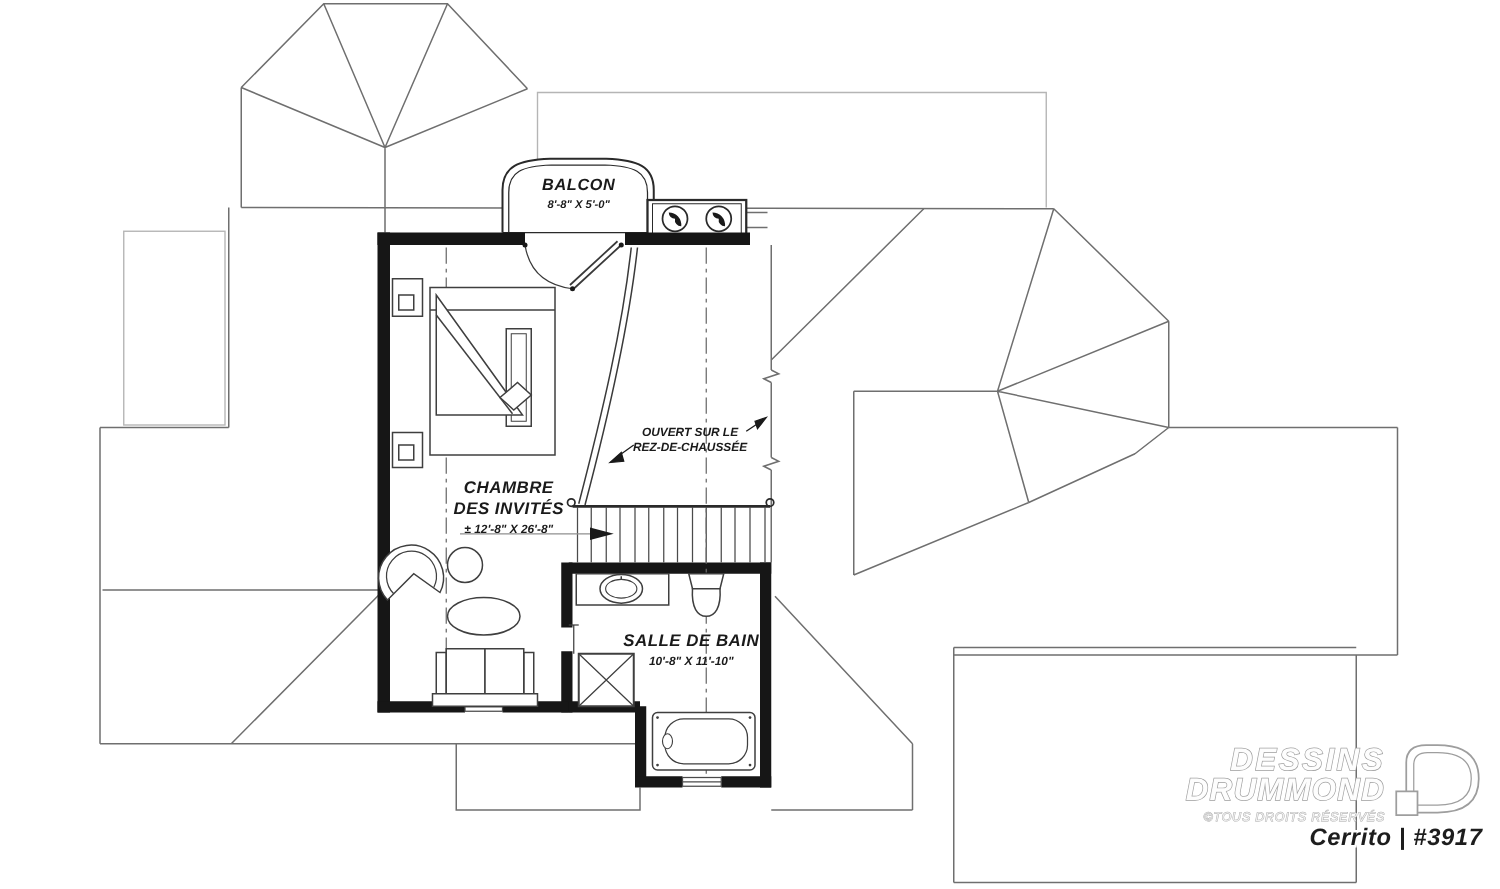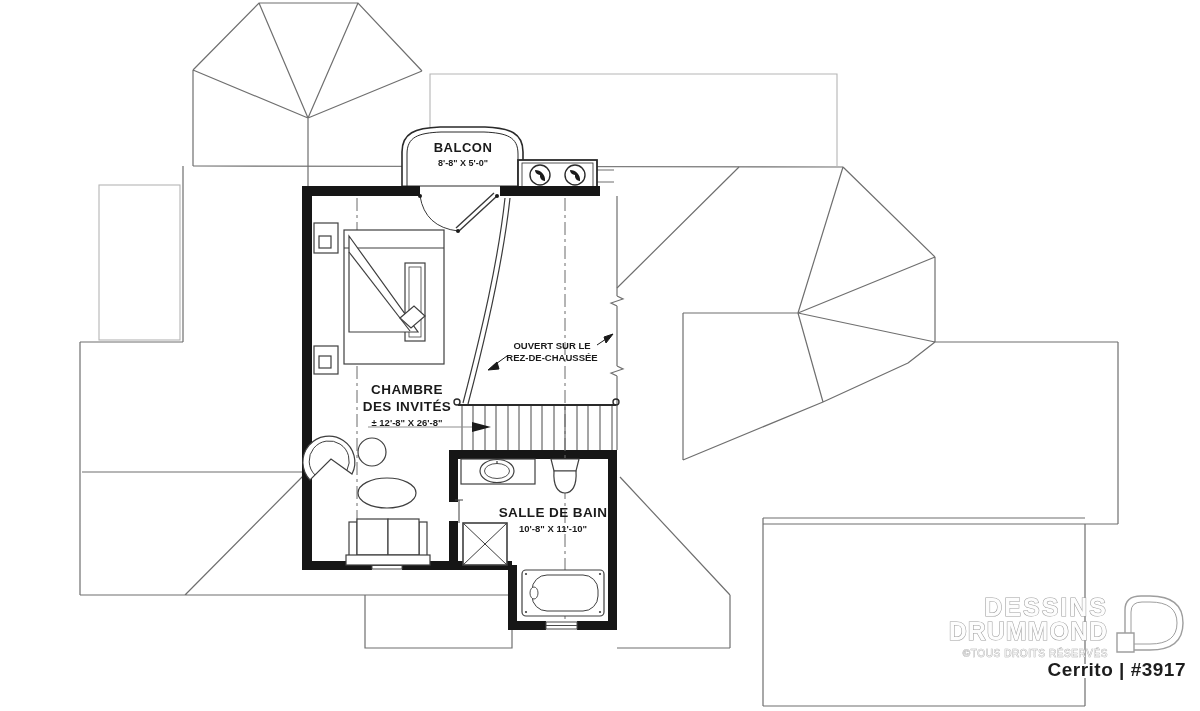--- a/index.html
+++ b/index.html
@@ -1,17 +1,17 @@
 <!DOCTYPE html>
 <html><head>
 <meta charset="utf-8">
 <style>
   html,body{margin:0;padding:0;background:#ffffff;}
   body{font-family:"Liberation Sans", sans-serif;}
-  .page{position:relative;width:1200px;height:711px;background:#fff;overflow:hidden;}
+  .page{position:relative;width:1200px;height:711px;background:#fff;overflow:hidden;font-style:italic;}
   svg text{font-family:"Liberation Sans", sans-serif;}
   .room-label{font-weight:bold;fill:#1a1a1a;}
   .dim-label{fill:#1a1a1a;font-weight:bold;}
 </style>
 </head>
 <body>
 
 <div class="page">
 <svg width="1200" height="711" viewBox="0 0 1200 711">
 

